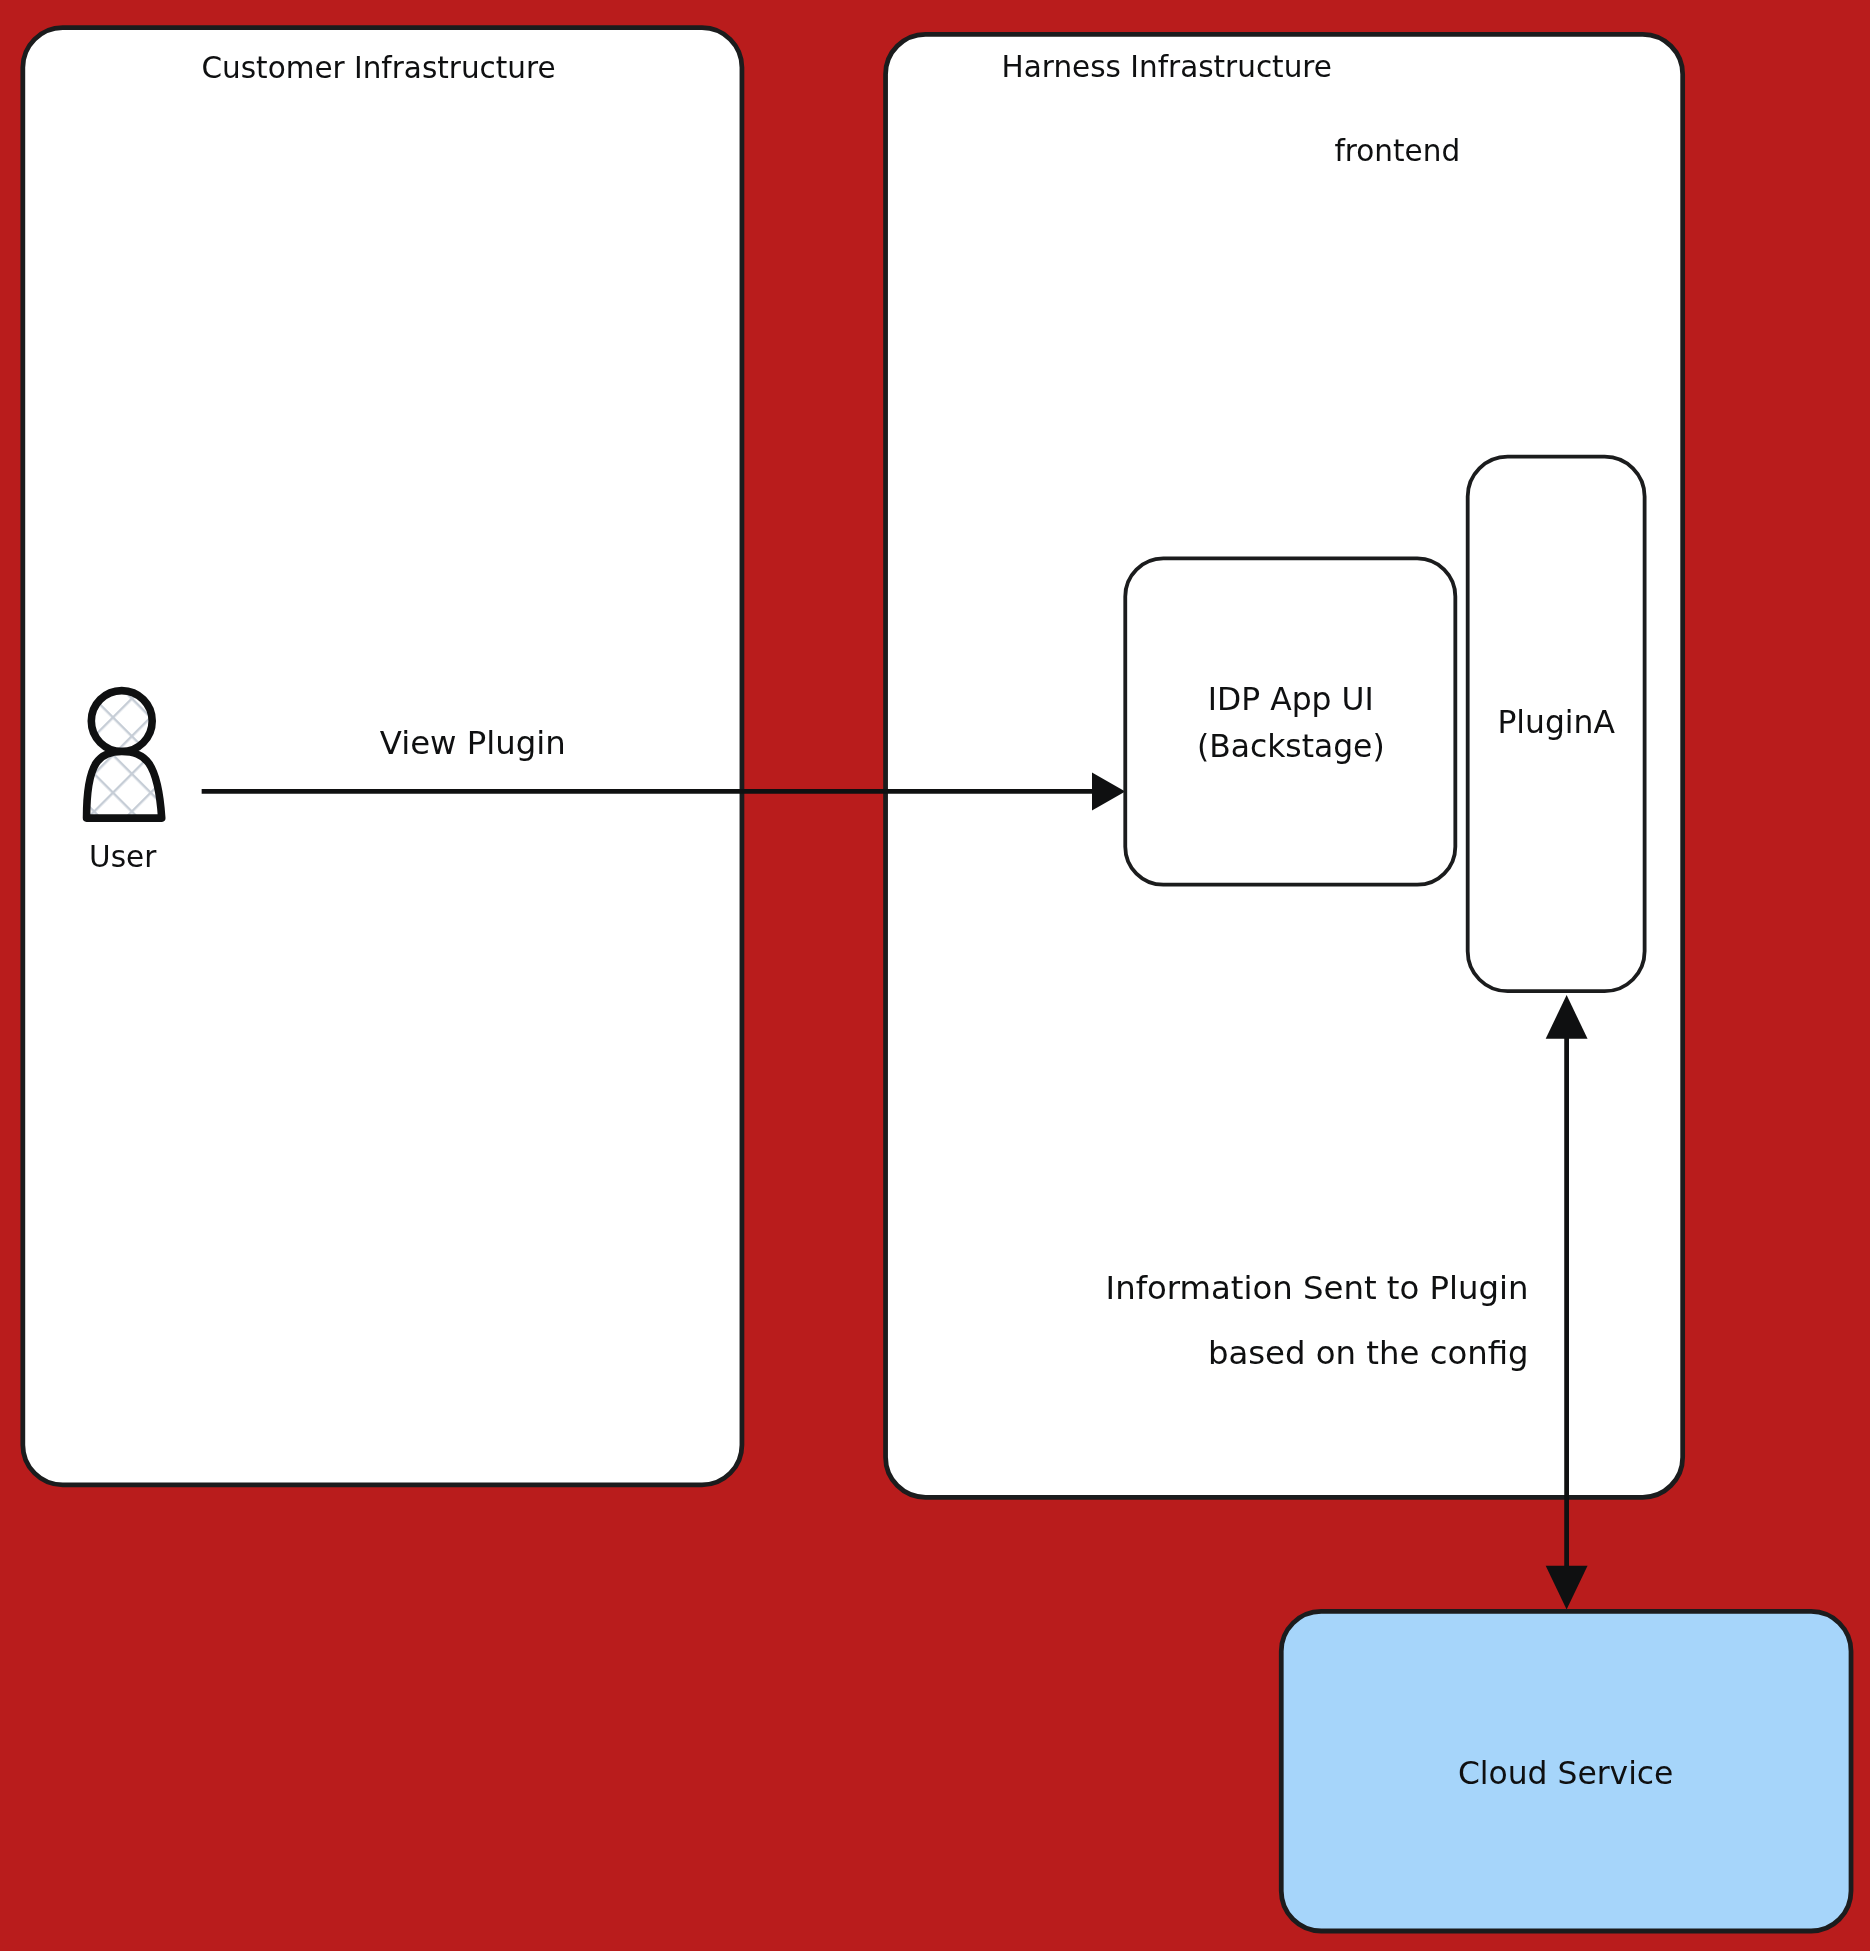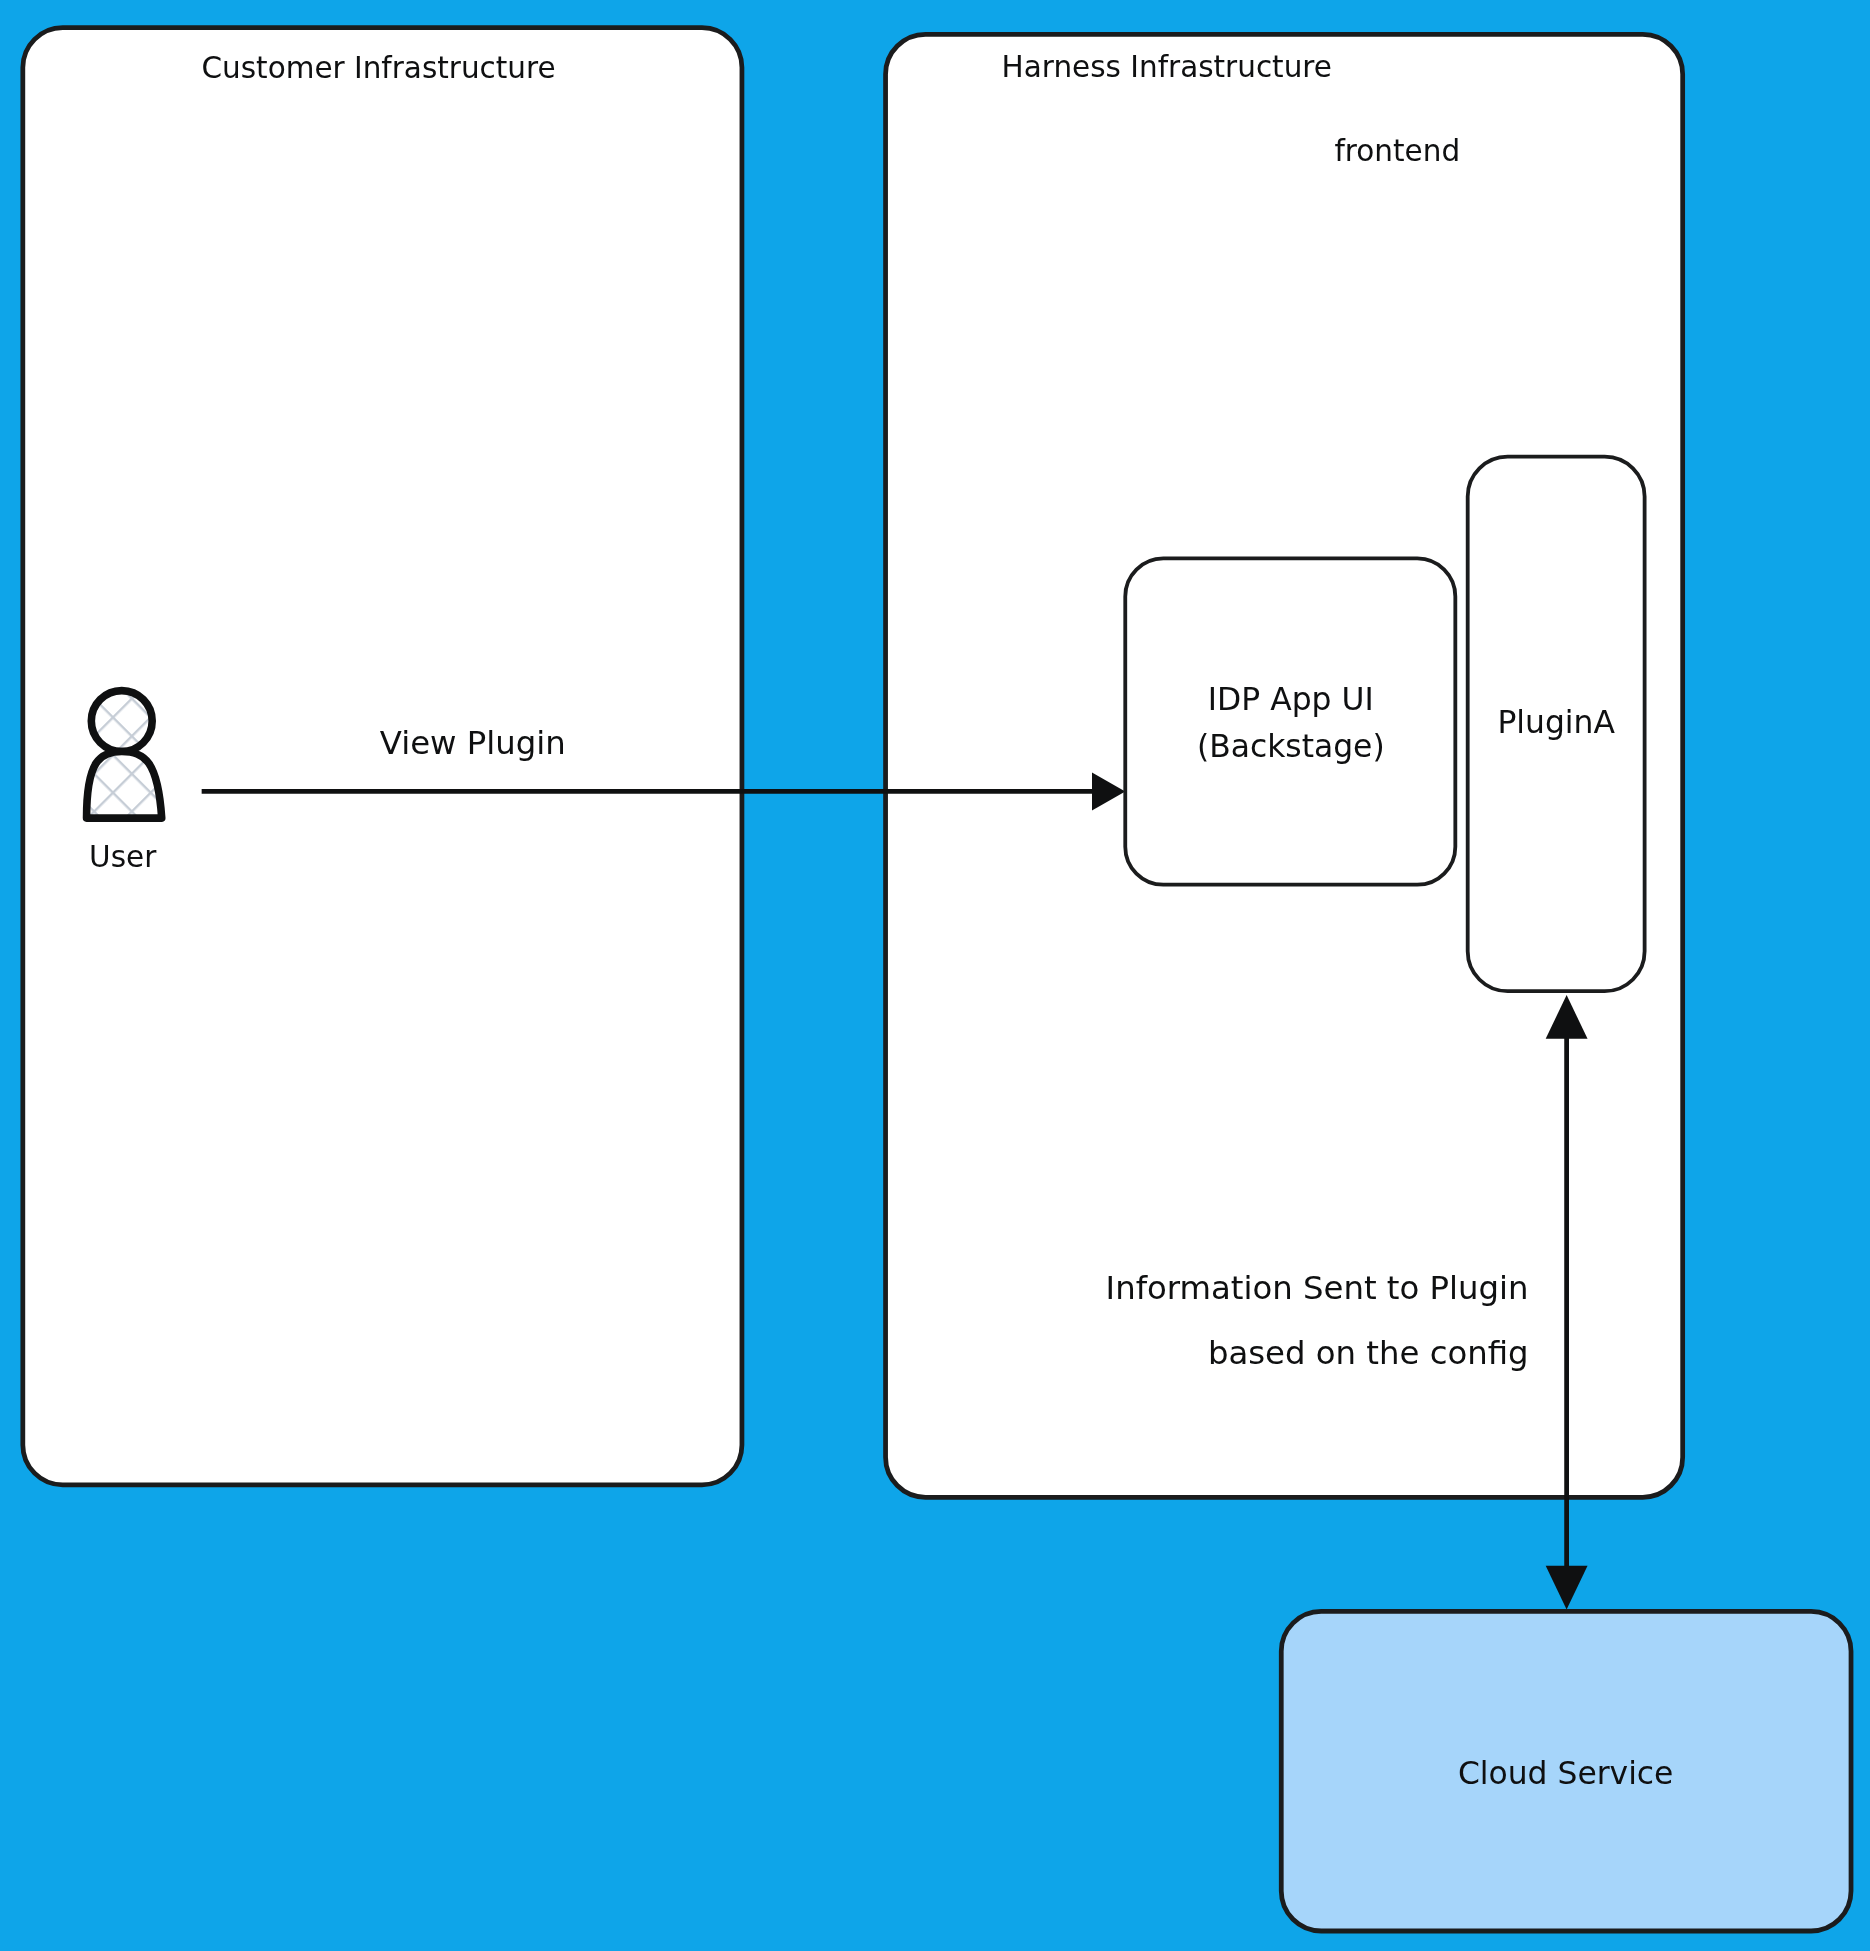--- a/index.html
+++ b/index.html
@@ -7,21 +7,21 @@
     padding: 0;
     background: #ffffff;
   }
   body {
     font-family: "DejaVu Sans", sans-serif;
   }
   #canvas {
     position: relative;
     width: 1871px;
     height: 1952px;
-    background: #0ea5e9;
+    background: #b91c1c;
     overflow: hidden;
   }
   svg.diagram {
     position: absolute;
     top: 0;
     left: 0;
     width: 1871px;
     height: 1952px;
   }
   .dg-text {

